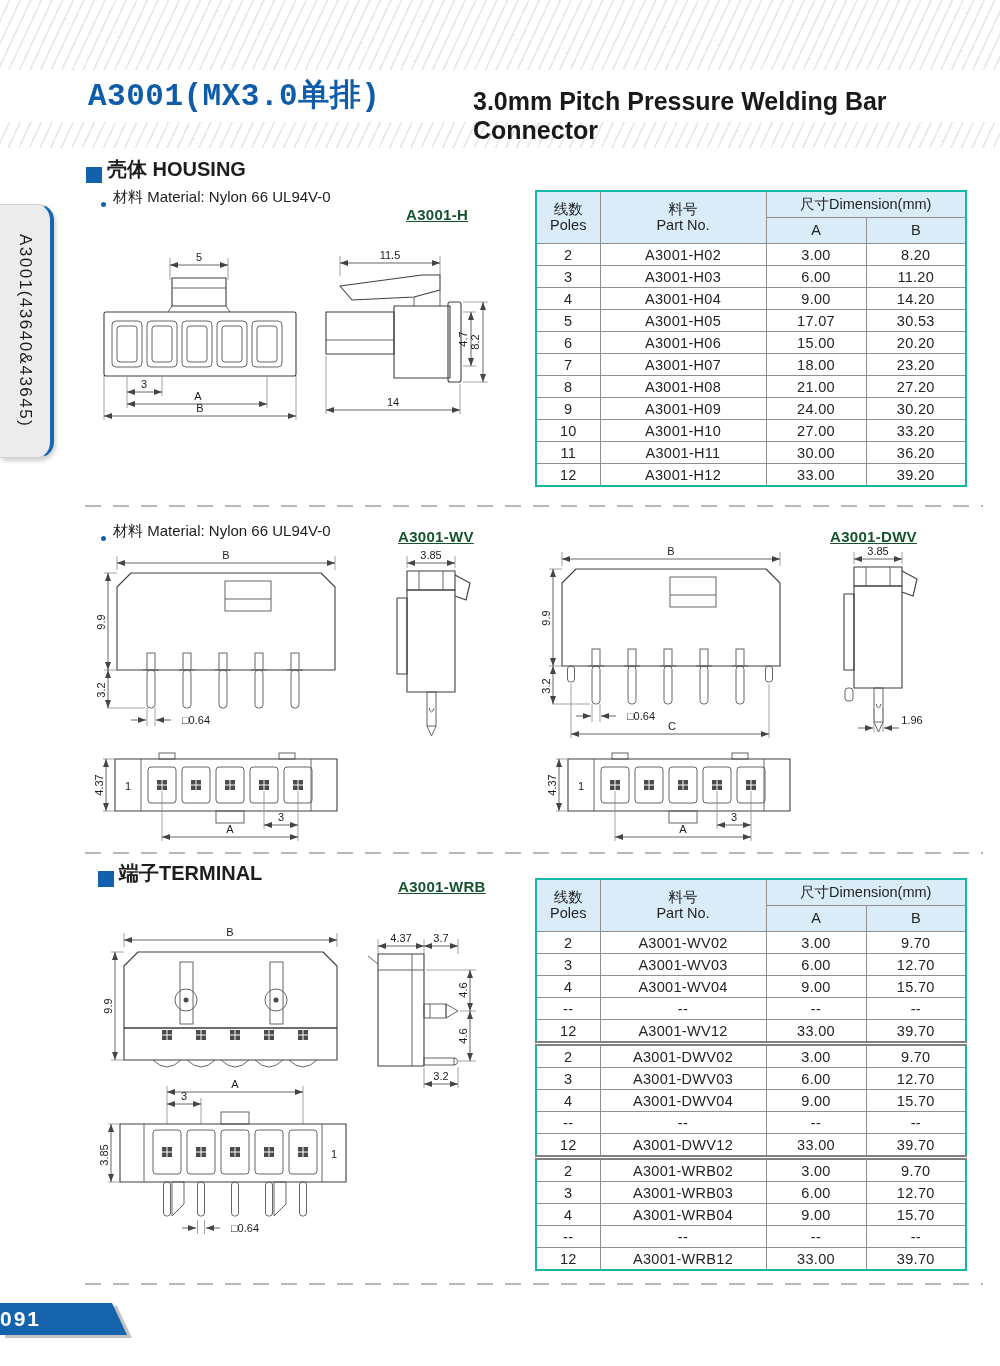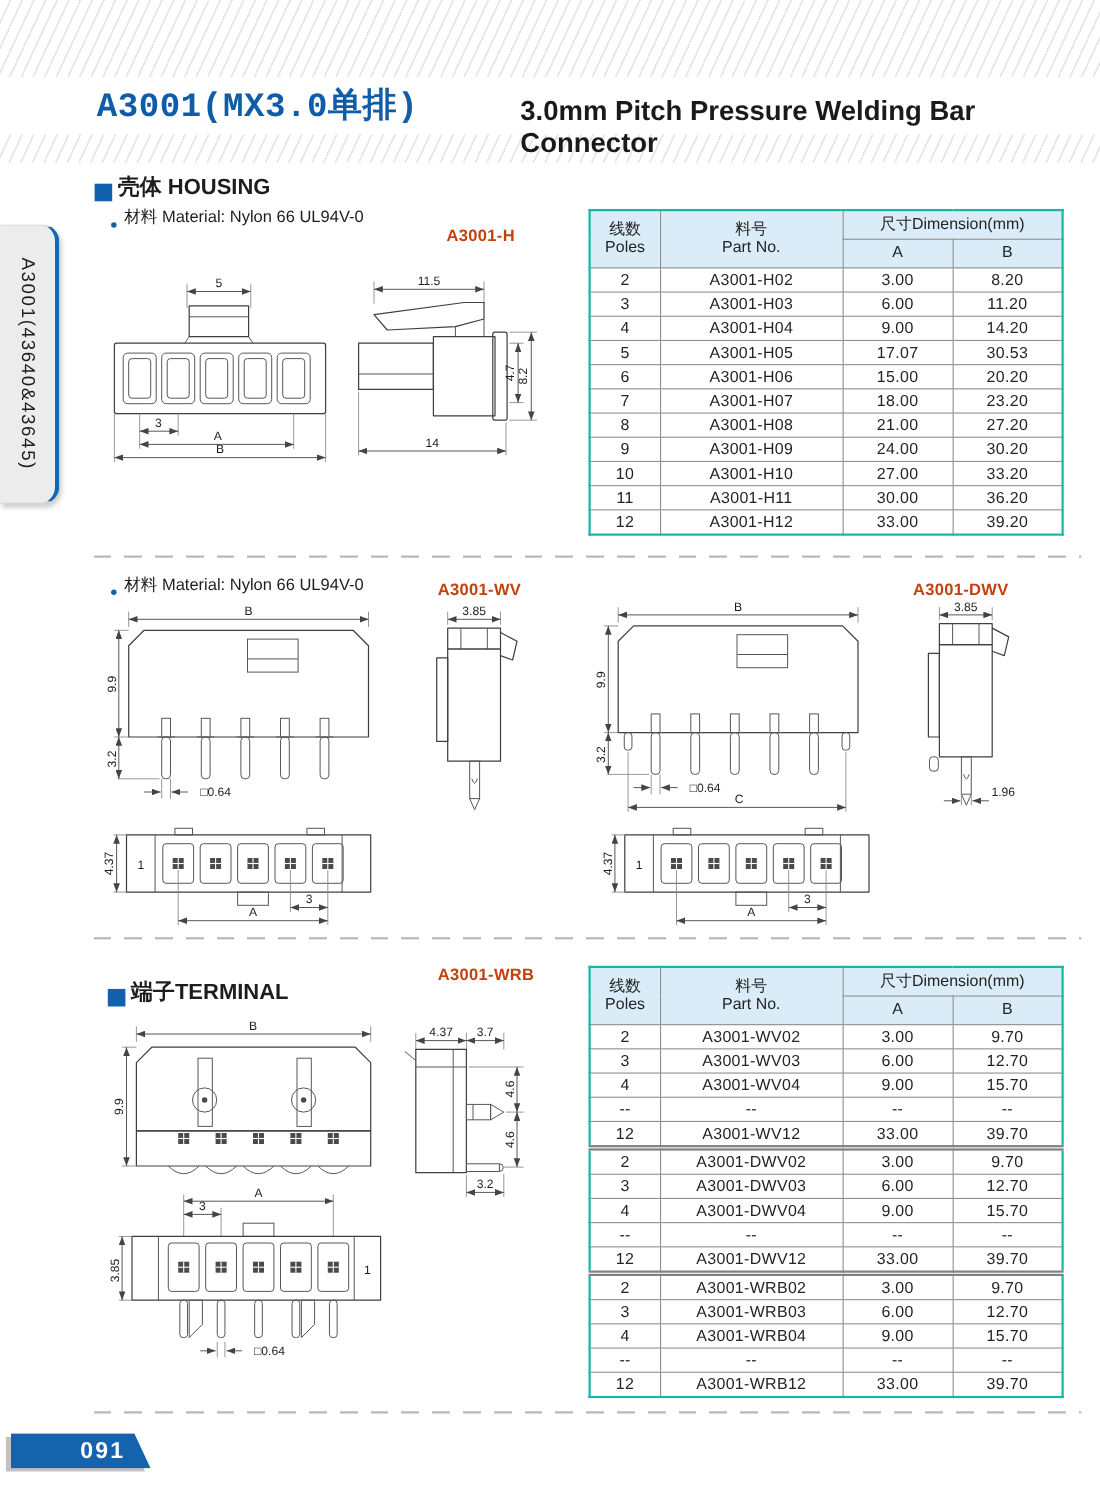--- a/index.html
+++ b/index.html
@@ -22,21 +22,21 @@
             border-radius:0 16px 16px 0;box-shadow:2px 3px 4px rgba(0,0,0,.18);
             display:flex;align-items:center;justify-content:center;}
   .side-tab span{writing-mode:vertical-rl;text-orientation:sideways;font-size:17px;
                  color:#1c1c1c;letter-spacing:1.5px;white-space:nowrap;}
 
   
   .sec-head{position:absolute;font-size:20px;font-weight:bold;color:#1d1d1d;display:flex;align-items:flex-end;}
   .sec-head .sq{display:inline-block;width:16px;height:16px;background:#1261ac;margin-right:5px;}
   .bullet-line{position:absolute;font-size:15px;color:#1d1d1d;display:flex;align-items:flex-end;}
   .bullet-line .dot{display:inline-block;width:5px;height:5px;border-radius:50%;background:#1261ac;margin-right:7px;}
-  .dwg-label{position:absolute;font-size:15px;font-weight:bold;color:#c2410c;letter-spacing:.3px;}
+  .dwg-label{position:absolute;font-size:15px;font-weight:bold;color:#14532d;letter-spacing:.3px;text-decoration:underline;}
 
   
   .dash{position:absolute;left:85px;width:898px;height:2px;
         background:repeating-linear-gradient(90deg,#b8b8b8 0 16px,transparent 16px 28px);}
 
   
   .tblwrap{position:absolute;left:535px;width:430px;}
   table.tbl{border-collapse:collapse;table-layout:fixed;width:430px;border:2px solid #14b8a6;}
   .tbl th,.tbl td{border:1px solid #8f8f8f;text-align:center;padding:1px 0;
                   font-size:14.5px;font-weight:normal;color:#242424;}
@@ -51,24 +51,24 @@
   .il{fill:none;stroke:#555;stroke-width:.9;}
   .dl{fill:none;stroke:#555;stroke-width:.9;}
   .xl{fill:none;stroke:#8a8a8a;stroke-width:.8;}
   .dt{font-family:"Liberation Sans",sans-serif;font-size:11px;fill:#1d1d1d;text-anchor:middle;}
   .crimp{fill:#4a4a4a;stroke:none;}
   .cw{stroke:#ffffff;stroke-width:1;}
 
   
   .foot-shadow{position:absolute;left:5px;top:1306px;width:132px;height:32px;background:#c2c2c2;
                clip-path:polygon(0 0,112px 0,127px 100%,0 100%);}
-  .foot-banner{position:absolute;left:10px;top:1303px;width:132px;height:32px;background:#1563ad;
+  .foot-banner{position:absolute;left:0;top:1303px;width:132px;height:32px;background:#1563ad;
                clip-path:polygon(0 0,112px 0,127px 100%,0 100%);
                color:#fff;font-size:21px;font-weight:bold;line-height:32px;
-               text-align:right;padding-right:0;box-sizing:border-box;}
+               text-align:left;padding-right:0;box-sizing:border-box;}
   .foot-banner span{margin-right:28px;letter-spacing:2px;}
 </style>
 </head>
 <body>
 
 <div id="page">
 
   <div id="hatch-top" class="hatch"></div>
   <div id="hatch-mid" class="hatch"></div>
 
@@ -446,21 +446,21 @@
       <line class="dl" x1="63" y1="104" x2="199" y2="104" marker-start="url(#arr)" marker-end="url(#arr)"></line>
     </g>
     <text class="dt" transform="rotate(-90 4 52)" x="4" y="52">4.37</text>
     <text class="dt" x="29" y="57">1</text>
     <text class="dt" x="182" y="88">3</text>
     <text class="dt" x="131" y="100">A</text>
   </svg>
 
   <div class="dash" style="top:852px;"></div>
 
-  <div class="sec-head" style="left:86px;top:888px;padding-left:12px;">
+  <div class="sec-head" style="left:86px;top:860px;padding-left:12px;">
     <span class="sq"></span>
     <span>端子TERMINAL</span>
   </div>
   <div class="dwg-label" style="left:398px;top:878px;">A3001-WRB</div>
 
   <div class="tblwrap" style="top:878px;">
     <table class="tbl">
       <colgroup>
           <col style="width:64px">
           <col style="width:166px">

